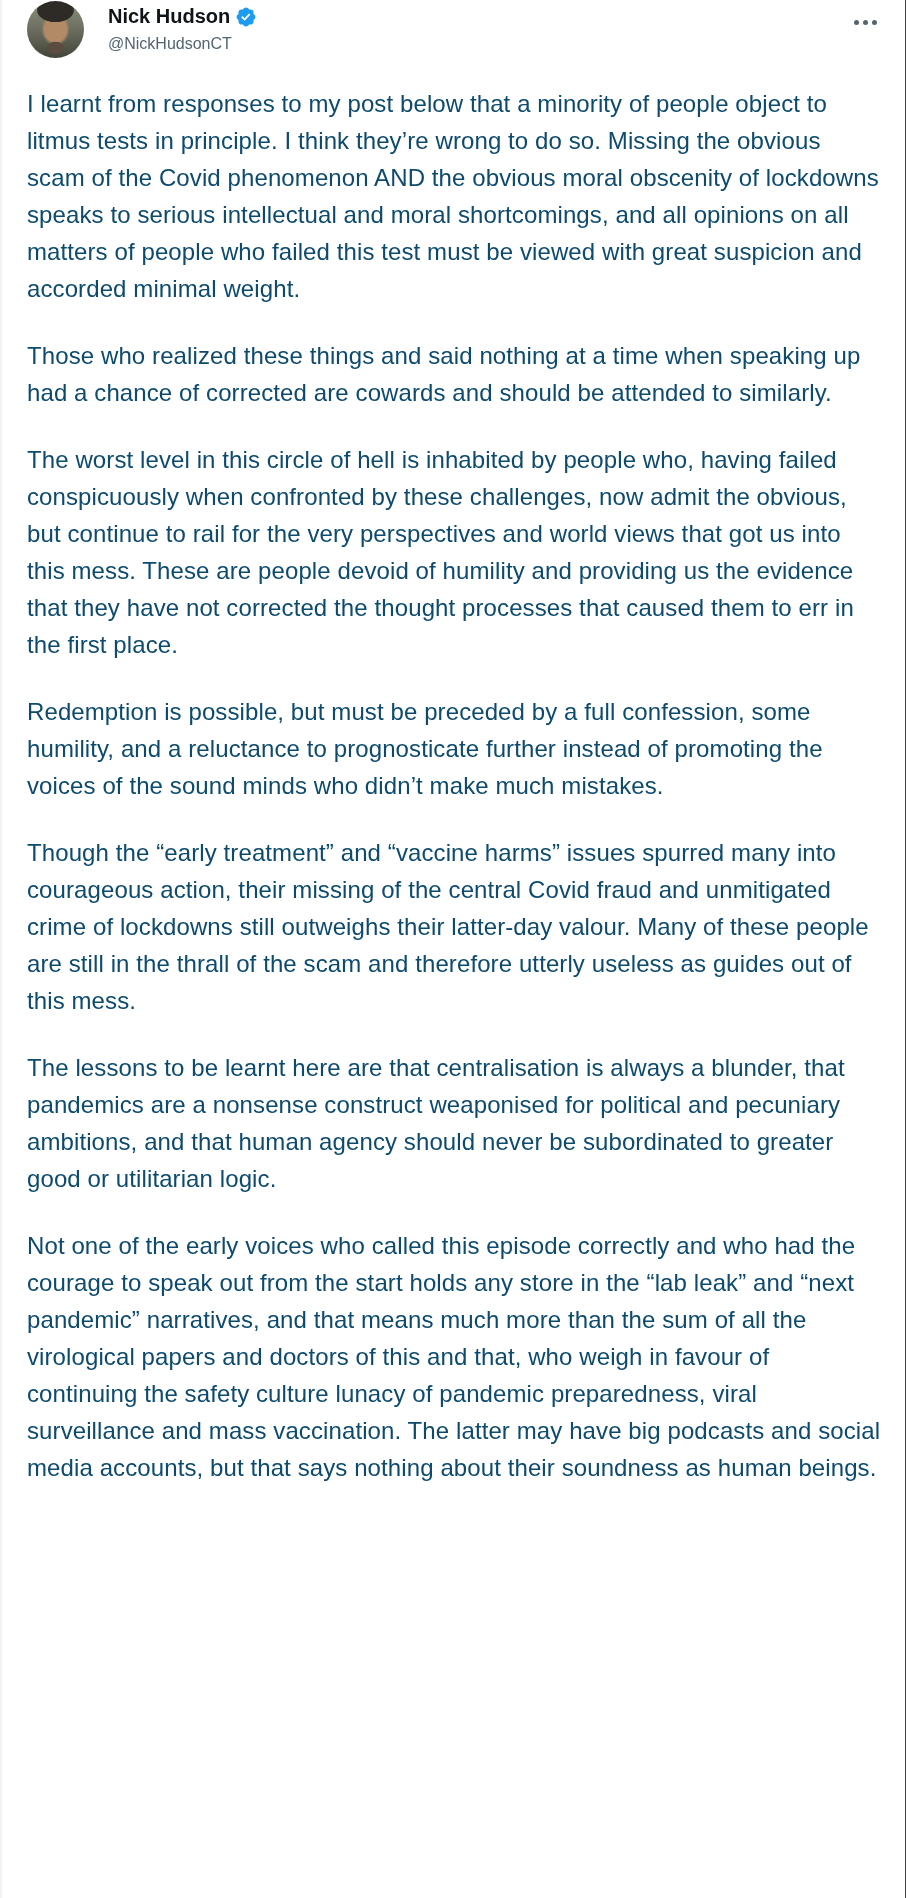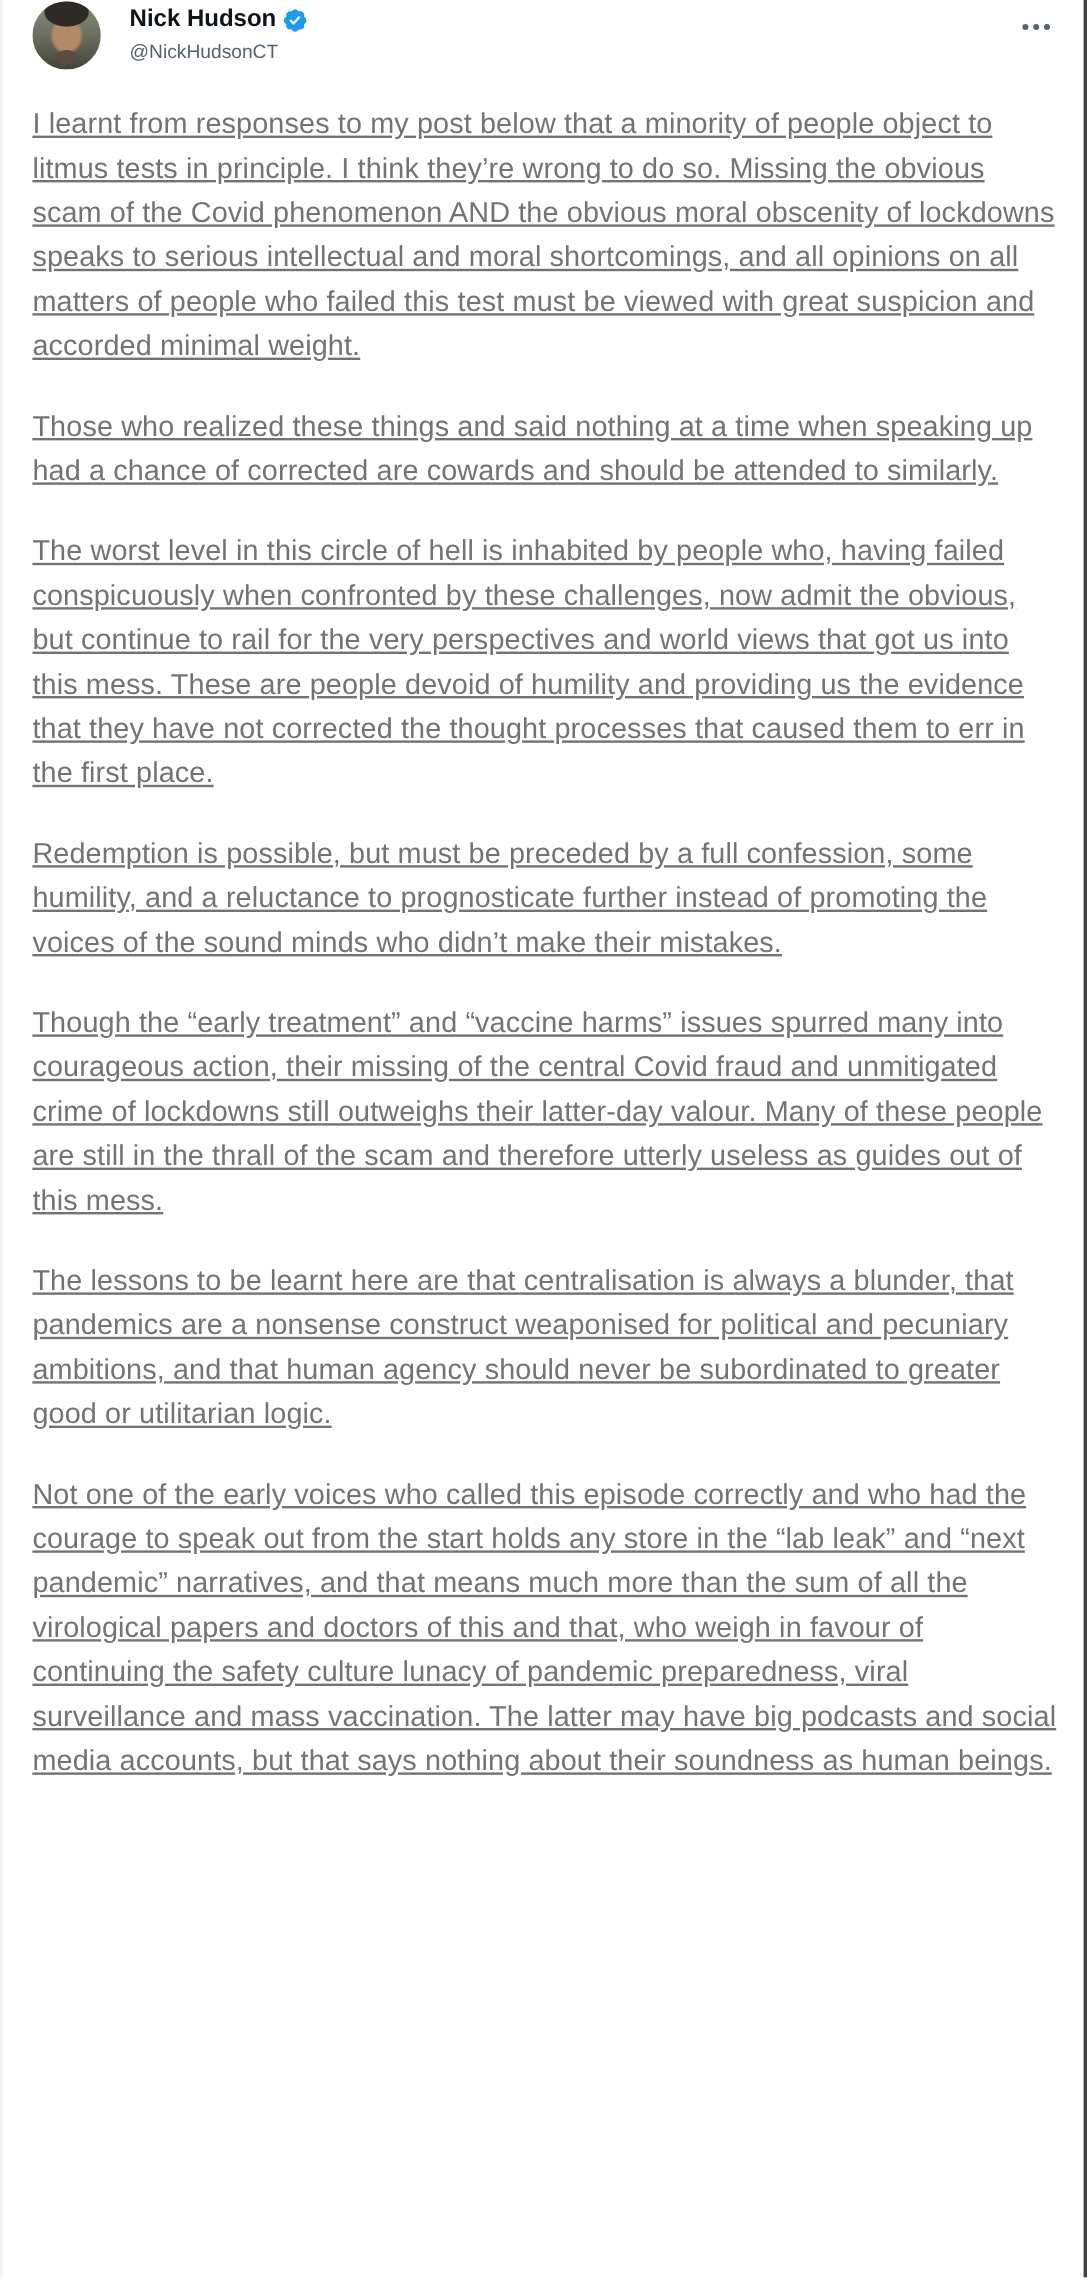--- a/index.html
+++ b/index.html
@@ -7,21 +7,21 @@
   body {
     font-family: "Liberation Sans", "DejaVu Sans", sans-serif;
     color: #0f1419;
   }
   .page {
     width: 906px;
     min-height: 1898px;
     margin: 0 auto;
     background: #ffffff;
     border-left: 2px solid #eff3f4;
-    border-right: 3px solid #404040;
+    border-right: 1px solid #404040;
     overflow: hidden;
   }
   
   .header {
     display: flex;
     align-items: flex-start;
     padding: 1px 20px 0 25px;
     position: relative;
   }
   .avatar {
@@ -76,23 +76,22 @@
     height: 5px;
     border-radius: 50%;
     background: #536471;
   }
   
   .tweet-text {
     margin-top: 27px;
     padding: 0 22px 20px 25px;
     font-size: 24px;
     line-height: 37px;
-    color: #737373;
+    color: #0c4a6e;
     letter-spacing: 0.1px;
-    text-decoration: underline;
   }
   .tweet-text p { margin: 0 0 30px 0; }
   .tweet-text p:last-child { margin-bottom: 0; }
 </style>
 </head>
 <body>
 
 <div class="page">
 
   <div class="header">
@@ -112,19 +111,19 @@
       <span class="dot"></span>
       <span class="dot"></span>
       <span class="dot"></span>
     </div>
   </div>
 
   <div class="tweet-text">
       <p>I learnt from responses to my post below that a minority of people object to litmus tests in principle. I think they’re wrong to do so. Missing the obvious scam of the Covid phenomenon AND the obvious moral obscenity of lockdowns speaks to serious intellectual and moral shortcomings, and all opinions on all matters of people who failed this test must be viewed with great suspicion and accorded minimal weight.</p>
       <p>Those who realized these things and said nothing at a time when speaking up had a chance of corrected are cowards and should be attended to similarly.</p>
       <p>The worst level in this circle of hell is inhabited by people who, having failed conspicuously when confronted by these challenges, now admit the obvious, but continue to rail for the very perspectives and world views that got us into this mess. These are people devoid of humility and providing us the evidence that they have not corrected the thought processes that caused them to err in the first place.</p>
-      <p>Redemption is possible, but must be preceded by a full confession, some humility, and a reluctance to prognosticate further instead of promoting the voices of the sound minds who didn’t make their mistakes.</p>
+      <p>Redemption is possible, but must be preceded by a full confession, some humility, and a reluctance to prognosticate further instead of promoting the voices of the sound minds who didn’t make much mistakes.</p>
       <p>Though the “early treatment” and “vaccine harms” issues spurred many into courageous action, their missing of the central Covid fraud and unmitigated crime of lockdowns still outweighs their latter-day valour. Many of these people are still in the thrall of the scam and therefore utterly useless as guides out of this mess.</p>
       <p>The lessons to be learnt here are that centralisation is always a blunder, that pandemics are a nonsense construct weaponised for political and pecuniary ambitions, and that human agency should never be subordinated to greater good or utilitarian logic.</p>
       <p>Not one of the early voices who called this episode correctly and who had the courage to speak out from the start holds any store in the “lab leak” and “next pandemic” narratives, and that means much more than the sum of all the virological papers and doctors of this and that, who weigh in favour of continuing the safety culture lunacy of pandemic preparedness, viral surveillance and mass vaccination. The latter may have big podcasts and social media accounts, but that says nothing about their soundness as human beings.</p>
     </div>
 
 </div>
 
 </body></html>

